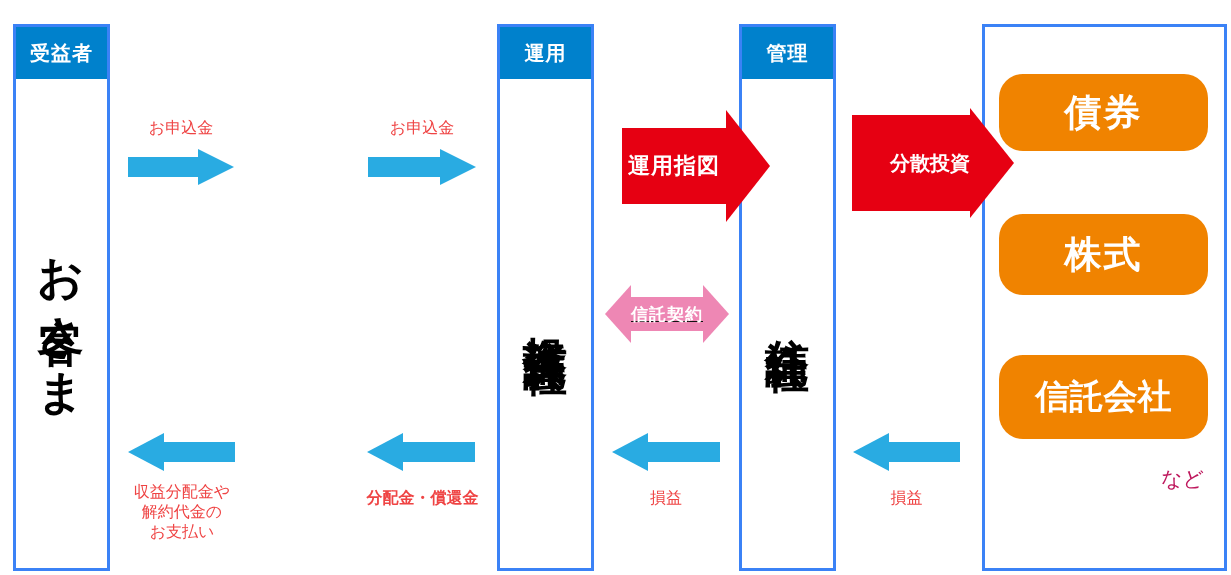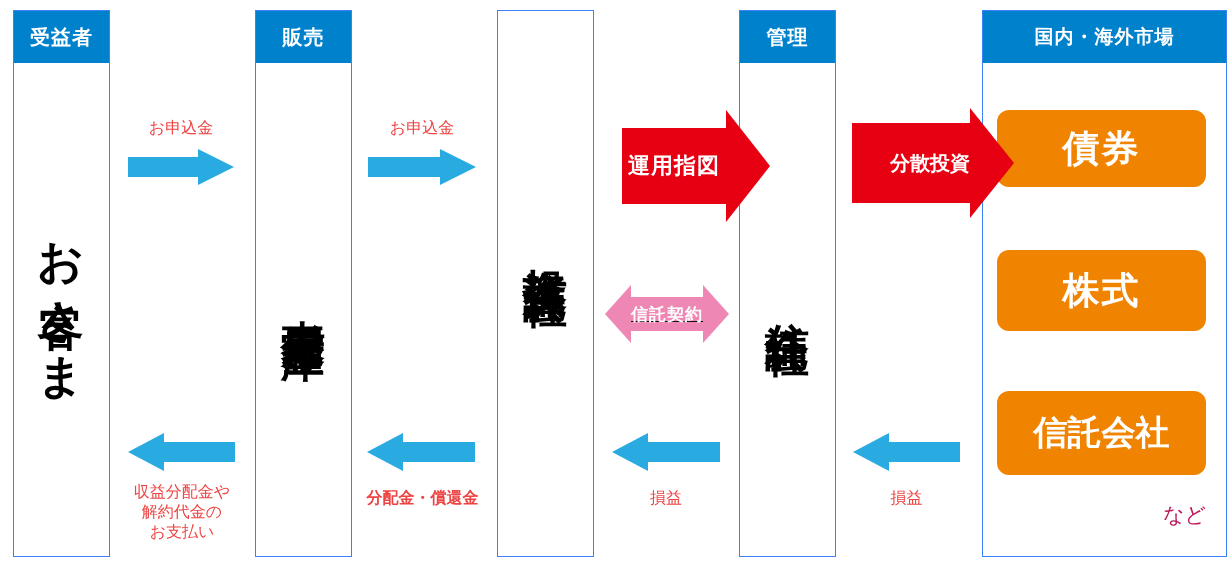--- a/index.html
+++ b/index.html
@@ -2,41 +2,41 @@
 <html><head>
 <meta charset="utf-8">
 <style>
   html,body{margin:0;padding:0;background:#ffffff;}
   .canvas{
     position:relative;width:1231px;height:575px;background:#ffffff;overflow:hidden;
     font-family:"Liberation Sans","DejaVu Sans",sans-serif;color:#111111;
   }
   
   .col{
-    position:absolute;top:10px;height:547px;width:97px;
-    border:1px solid #3b82f6;background:#ffffff;box-sizing:border-box;z-index:1;
+    position:absolute;top:24px;height:547px;width:97px;
+    border:3px solid #3b82f6;background:#ffffff;box-sizing:border-box;z-index:1;
   }
   .col-header{
     height:52px;background:#0081cc;color:#ffffff;
     display:flex;align-items:center;justify-content:center;
     font-size:20px;font-weight:600;letter-spacing:1px;white-space:nowrap;
   }
   .col-body{
     position:relative;height:489px;
     display:flex;align-items:center;justify-content:center;
   }
   .vtext{
     writing-mode:vertical-rl;text-orientation:upright;
     font-size:44px;font-weight:600;line-height:1;letter-spacing:3px;color:#000000;
     margin-top:-28px;
   }
   .col-market{width:245px;}
   .col-market .col-header{font-size:19px;}
   .product{
-    position:absolute;left:14px;width:209px;background:#f08300;border-radius:12px;
+    position:absolute;left:14px;width:209px;background:#f08300;border-radius:24px;
     display:flex;align-items:center;justify-content:center;
     color:#ffffff;font-weight:bold;
   }
   .product-bonds{top:47px;height:77px;font-size:37px;letter-spacing:2px;}
   .product-stocks{top:187px;height:81px;font-size:37px;letter-spacing:2px;}
   .product-reit{top:328px;height:84px;font-size:34px;}
   .market-note{
     position:absolute;right:20px;top:438px;font-size:21px;color:#be185d;
   }
   
@@ -51,63 +51,57 @@
   .blue-l{height:38px;}
   .blue-l .a-body{height:20px;background:#29abe2;}
   .blue-l .a-head{border-top:19px solid transparent;border-bottom:19px solid transparent;border-right:36px solid #29abe2;}
   
   .red-r .a-body{background:#e60012;color:#ffffff;font-weight:bold;white-space:nowrap;}
   .red-r .a-head{border-top:56px solid transparent;border-bottom:56px solid transparent;border-left:44px solid #e60012;}
   .red-1{height:112px;}
   .red-1 .a-body{height:76px;font-size:22px;letter-spacing:1px;}
   .red-2{height:110px;}
   .red-2 .a-head{border-top:55px solid transparent;border-bottom:55px solid transparent;}
-  .red-2 .a-body{height:80px;font-size:20px;padding-left:38px;}
+  .red-2 .a-body{height:96px;font-size:20px;padding-left:38px;}
   
   .pink-d{height:58px;}
   .pink-d .a-body{height:34px;background:#ee87b4;color:#ffffff;font-weight:bold;font-size:17px;letter-spacing:1px;white-space:nowrap;}
   .pink-d .a-head-l{width:0;height:0;align-self:center;border-top:29px solid transparent;border-bottom:29px solid transparent;border-right:26px solid #ee87b4;}
   .pink-d .a-head-r{width:0;height:0;align-self:center;border-top:29px solid transparent;border-bottom:29px solid transparent;border-left:26px solid #ee87b4;}
   
   .flabel{position:absolute;text-align:center;font-size:16px;line-height:20px;color:#ef4444;white-space:nowrap;z-index:2;}
 </style>
 </head>
 <body>
 
 <div class="canvas">
 
   <div class="col" style="left:13px;">
     <div class="col-header">受益者</div>
     <div class="col-body">
       <div class="vtext" style="font-size:46px;">お客さま</div>
     </div>
   </div>
 
-  <div class="col" style="left:255px;">
-    <div class="col-header">販売</div>
-    <div class="col-body">
-      <div class="vtext">東栄信用金庫</div>
-    </div>
-  </div>
 
   <div class="col" style="left:497px;">
+    <div class="col-header">運用</div>
     <div class="col-body">
       <div class="vtext">投資信託会社</div>
     </div>
   </div>
 
   <div class="col" style="left:739px;">
     <div class="col-header">管理</div>
     <div class="col-body">
       <div class="vtext">信託会社</div>
     </div>
   </div>
 
   <div class="col col-market" style="left:982px;">
-    <div class="col-header">国内・海外市場</div>
     <div class="col-body">
       <div class="product product-bonds">
         <span>債券</span>
       </div>
       <div class="product product-stocks">
         <span>株式</span>
       </div>
       <div class="product product-reit">
         <span>信託会社</span>
       </div>

